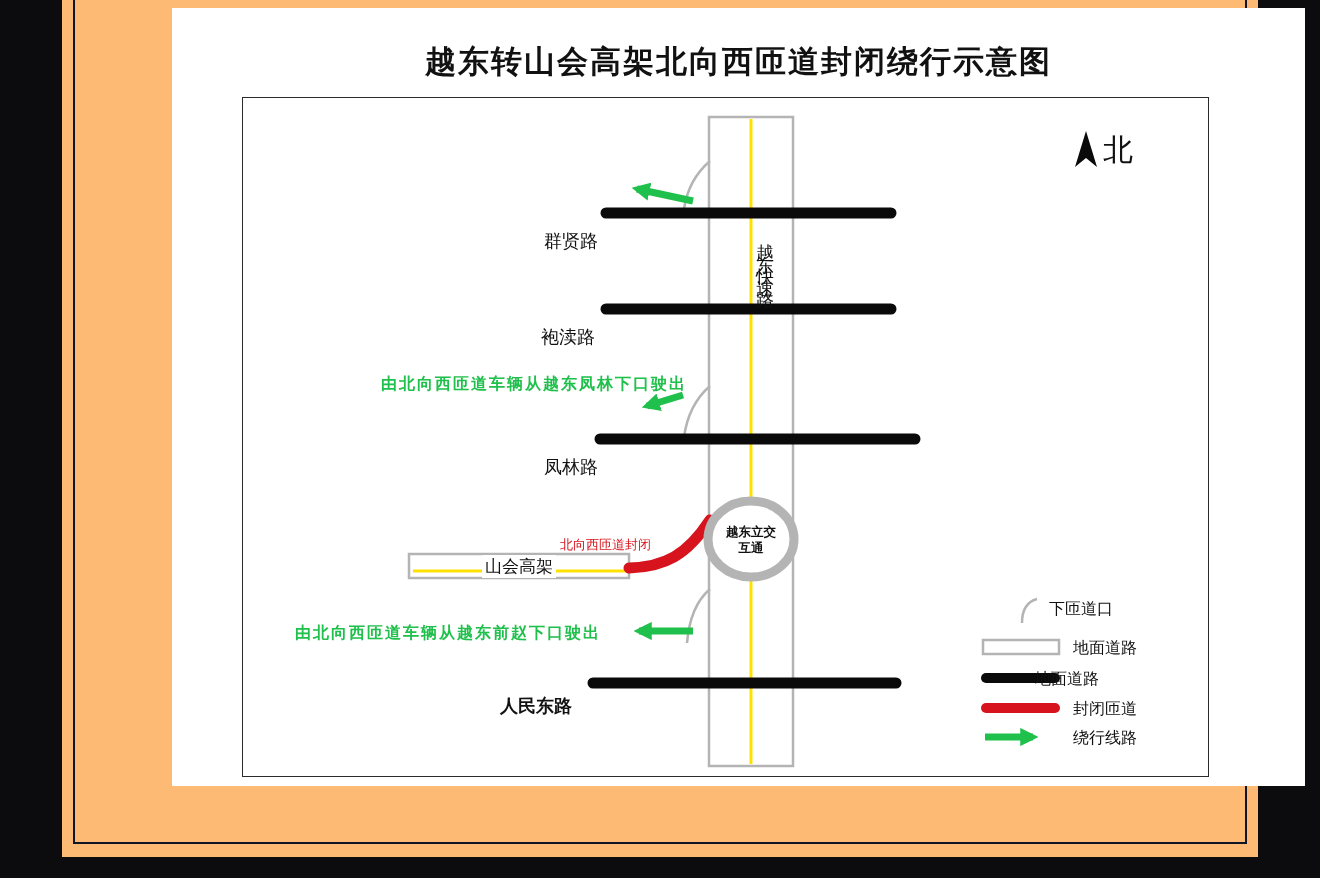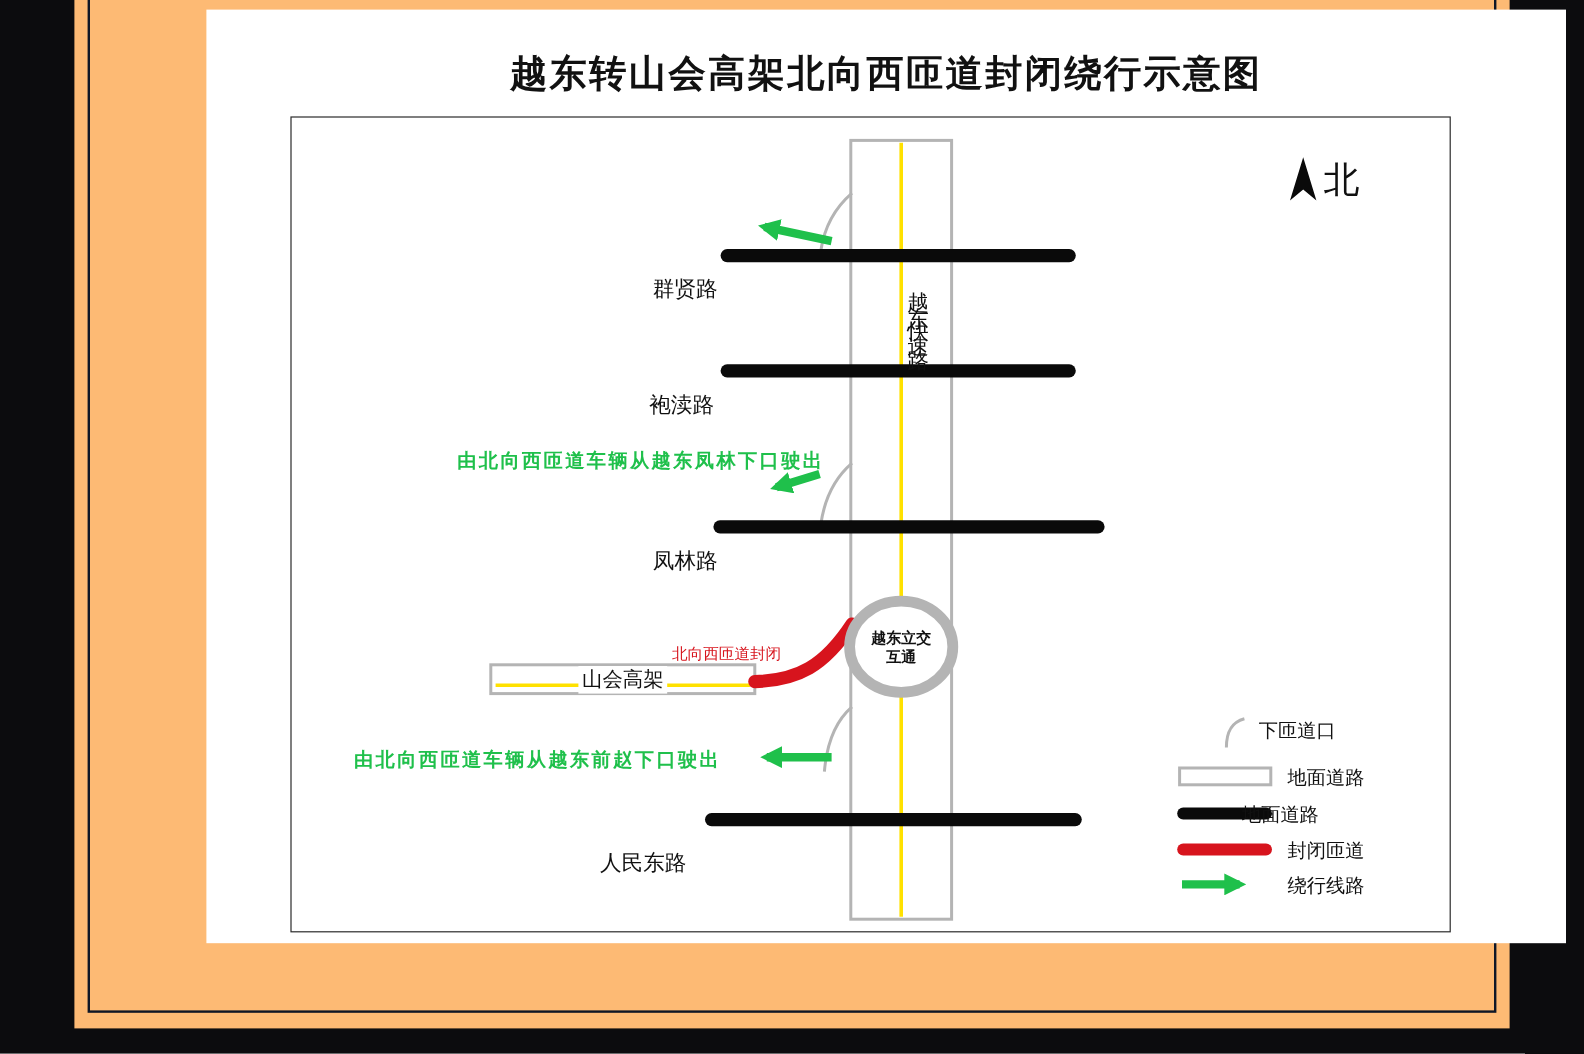--- a/index.html
+++ b/index.html
@@ -56,21 +56,21 @@
     font-size:17px; background:#fff; padding:0 3px; color:#111; white-space:nowrap;
   }
   .legend-label { position:absolute; font-size:16px; color:#111; white-space:nowrap; }
   .north-label { position:absolute; font-size:30px; color:#111; }
 
   
   #lbl-expressway   { left:510px; top:131px; }
   #lbl-qunxian      { left:301px; top:105px; }
   #lbl-paodu        { left:298px; top:201px; }
   #lbl-fenglin      { left:301px; top:331px; }
-  #lbl-renmin       { left:257px; top:583px; }
+  #lbl-renmin       { left:257px; top:570px;font-weight:bold; }
   #lbl-shanhui      { left:276px; top:457px; }
   #lbl-interchange  { left:508px; top:426px; }
   #lbl-closed-ramp  { left:317px; top:414px; }
   #note-top         { left:138px; top:39px;  }
   #note-middle      { left:138px; top:276px; }
   #note-bottom      { left:52px;  top:525px; }
   #lg-ramp-exit     { left:806px; top:501px; }
   #lg-elevated      { left:830px; top:540px; }
   #lg-ground        { left:792px; top:571px; }
   #lg-closed        { left:830px; top:601px; }

